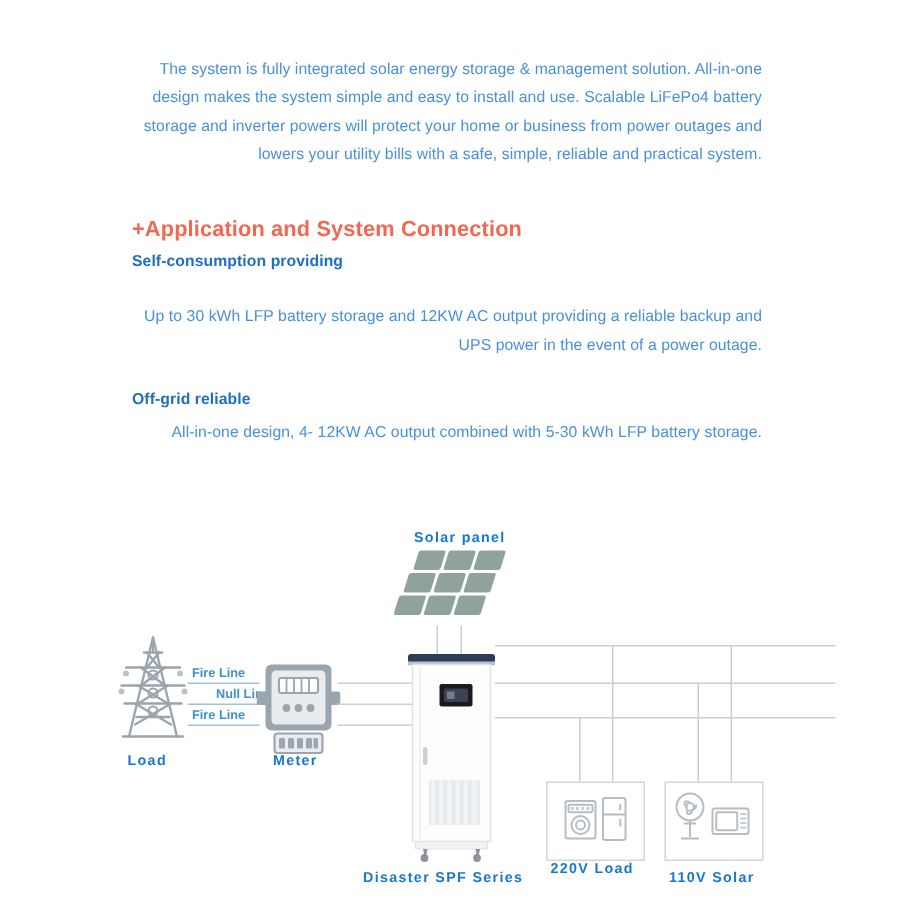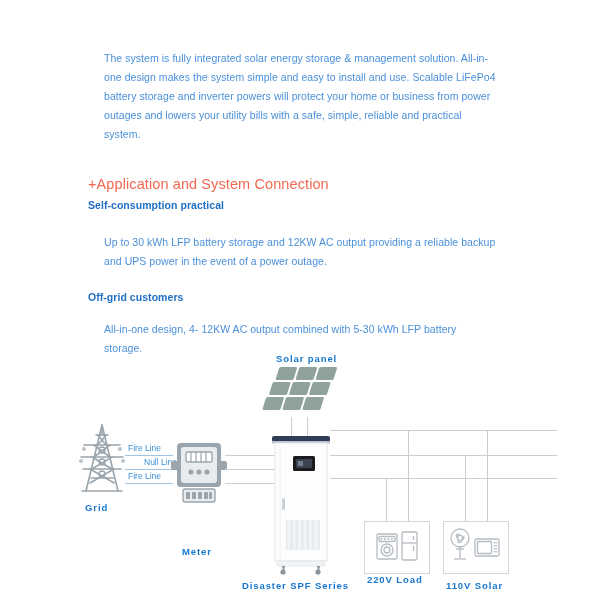--- a/index.html
+++ b/index.html
@@ -9,39 +9,40 @@
     -webkit-font-smoothing:antialiased;
   }
   .page{position:relative;width:600px;height:600px;}
 
   
   .content{position:absolute;left:88px;top:33px;width:424px;}
   .h-section{
     color:#f2674f;font-size:14.5px;font-weight:400;letter-spacing:.1px;
     margin:0 0 5px 0;line-height:18px;
   }
-  .h-section.second{margin-top:31px;}
+  .h-section.second{margin-top:31px;font-weight:bold;}
   .sub-head{
     color:#1f6fc4;font-size:10.5px;font-weight:bold;margin:0 0 6px 0;
     line-height:14px;letter-spacing:.05px;
   }
   .para{
-    color:#4a90d9;font-size:10.5px;line-height:19px;margin:16px;
+    color:#4a90d9;font-size:10.5px;line-height:19px;margin:4px;
     letter-spacing:.05px;
+    text-align:right;
   }
   .block{margin-top:21px;}
   .block.tight{margin-top:19px;}
 
   
   .diagram{position:absolute;left:0;top:345px;width:600px;height:255px;padding-left:29px;}
   .lbl{
     position:absolute;color:#1777cf;font-size:9.5px;font-weight:bold;
     letter-spacing:.9px;white-space:nowrap;
   }
-  .lbl.small{font-weight:normal;letter-spacing:0;font-size:8.5px;color:#3d8fd4;}
+  .lbl.small{font-weight:bold;letter-spacing:0;font-size:8.5px;color:#3d8fd4;}
 
   .wire{position:absolute;background:#c9ced3;}
   .wire.h{height:1px;}
   .wire.v{width:1px;}
   .wire.blue{background:#9dc4e4;}
 
   .tower{position:absolute;}
   .meter{position:absolute;}
   .panel{position:absolute;}
   .cabinet{position:absolute;}
@@ -54,29 +55,29 @@
 
 <div class="page">
 
   <div class="content">
 
     <p class="para">The system is fully integrated solar energy storage &amp; management solution. All-in-one design makes the system simple and easy to install and use. Scalable LiFePo4 battery storage and inverter powers will protect your home or business from power outages and lowers your utility bills with a safe, simple, reliable and practical system.</p>
 
     <h2 class="h-section second">+Application and System Connection</h2>
 
     <div>
-      <h3 class="sub-head">Self-consumption practical</h3>
+      <h3 class="sub-head">Self-consumption providing</h3>
     </div>
 
     <div class="block">
       <p class="para">Up to 30 kWh LFP battery storage and 12KW AC output providing a reliable backup and UPS power in the event of a power outage.</p>
     </div>
 
     <div class="block tight">
-      <h3 class="sub-head">Off-grid customers</h3>
+      <h3 class="sub-head">Off-grid reliable</h3>
       <p class="para">All-in-one design, 4- 12KW AC output combined with 5-30 kWh LFP battery storage.</p>
     </div>
   </div>
 
   <div class="diagram">
 
     <div class="lbl" style="left:276px;top:8px;">Solar panel</div>
 
     <svg class="panel" style="left:262px;top:20px;" width="82" height="52" viewBox="0 0 82 52">
       <g transform="skewX(-17)">
@@ -119,21 +120,21 @@
         <circle cx="26" cy="39" r="3"></circle>
         <circle cx="26" cy="51" r="3"></circle>
       </g>
       <g fill="#b9c2c8">
         <circle cx="8" cy="26" r="2"></circle>
           <circle cx="44" cy="26" r="2"></circle>
         <circle cx="5" cy="38" r="2"></circle>
           <circle cx="47" cy="38" r="2"></circle>
       </g>
     </svg>
-    <div class="lbl" style="left:85px;top:157px;">Grid</div>
+    <div class="lbl" style="left:85px;top:157px;">Load</div>
 
     <div class="wire h blue" style="left:125px;top:110px;width:48px;"></div>
     <div class="wire h blue" style="left:125px;top:124px;width:48px;"></div>
     <div class="wire h blue" style="left:125px;top:138px;width:48px;"></div>
 
     <div class="lbl small" style="left:128px;top:98px;">Fire Line</div>
     <div class="lbl small" style="left:128px;top:112px;margin-left:16px;">Null Line</div>
     <div class="lbl small" style="left:128px;top:126px;">Fire Line</div>
 
     <svg class="meter" style="left:171px;top:96px;" width="56" height="62" viewBox="0 0 56 62">
@@ -160,21 +161,21 @@
 
       <rect x="12" y="48" width="32" height="13" rx="2" fill="#e9ecee" stroke="#9aa5ad" stroke-width="1.4"></rect>
       <g fill="#9aa5ad">
         <rect x="15" y="51" width="4" height="7" rx="1"></rect>
         <rect x="21" y="51" width="4" height="7" rx="1"></rect>
         <rect x="27" y="51" width="4" height="7" rx="1"></rect>
         <rect x="33" y="51" width="4" height="7" rx="1"></rect>
         <rect x="38" y="51" width="3" height="7" rx="1"></rect>
       </g>
     </svg>
-    <div class="lbl" style="left:182px;top:157px;margin-top:44px;">Meter</div>
+    <div class="lbl" style="left:182px;top:157px;">Meter</div>
 
     <div class="wire h" style="left:225px;top:110px;width:50px;"></div>
     <div class="wire h" style="left:225px;top:124px;width:50px;"></div>
     <div class="wire h" style="left:225px;top:138px;width:50px;"></div>
 
     <svg class="cabinet" style="left:271px;top:91px;" width="60" height="140" viewBox="0 0 60 140">
       <defs>
         <linearGradient id="vent" x1="0" y1="0" x2="1" y2="0">
           <stop offset="0" stop-color="#e4e8ec"></stop>
           <stop offset="0.08" stop-color="#f4f6f8"></stop>

